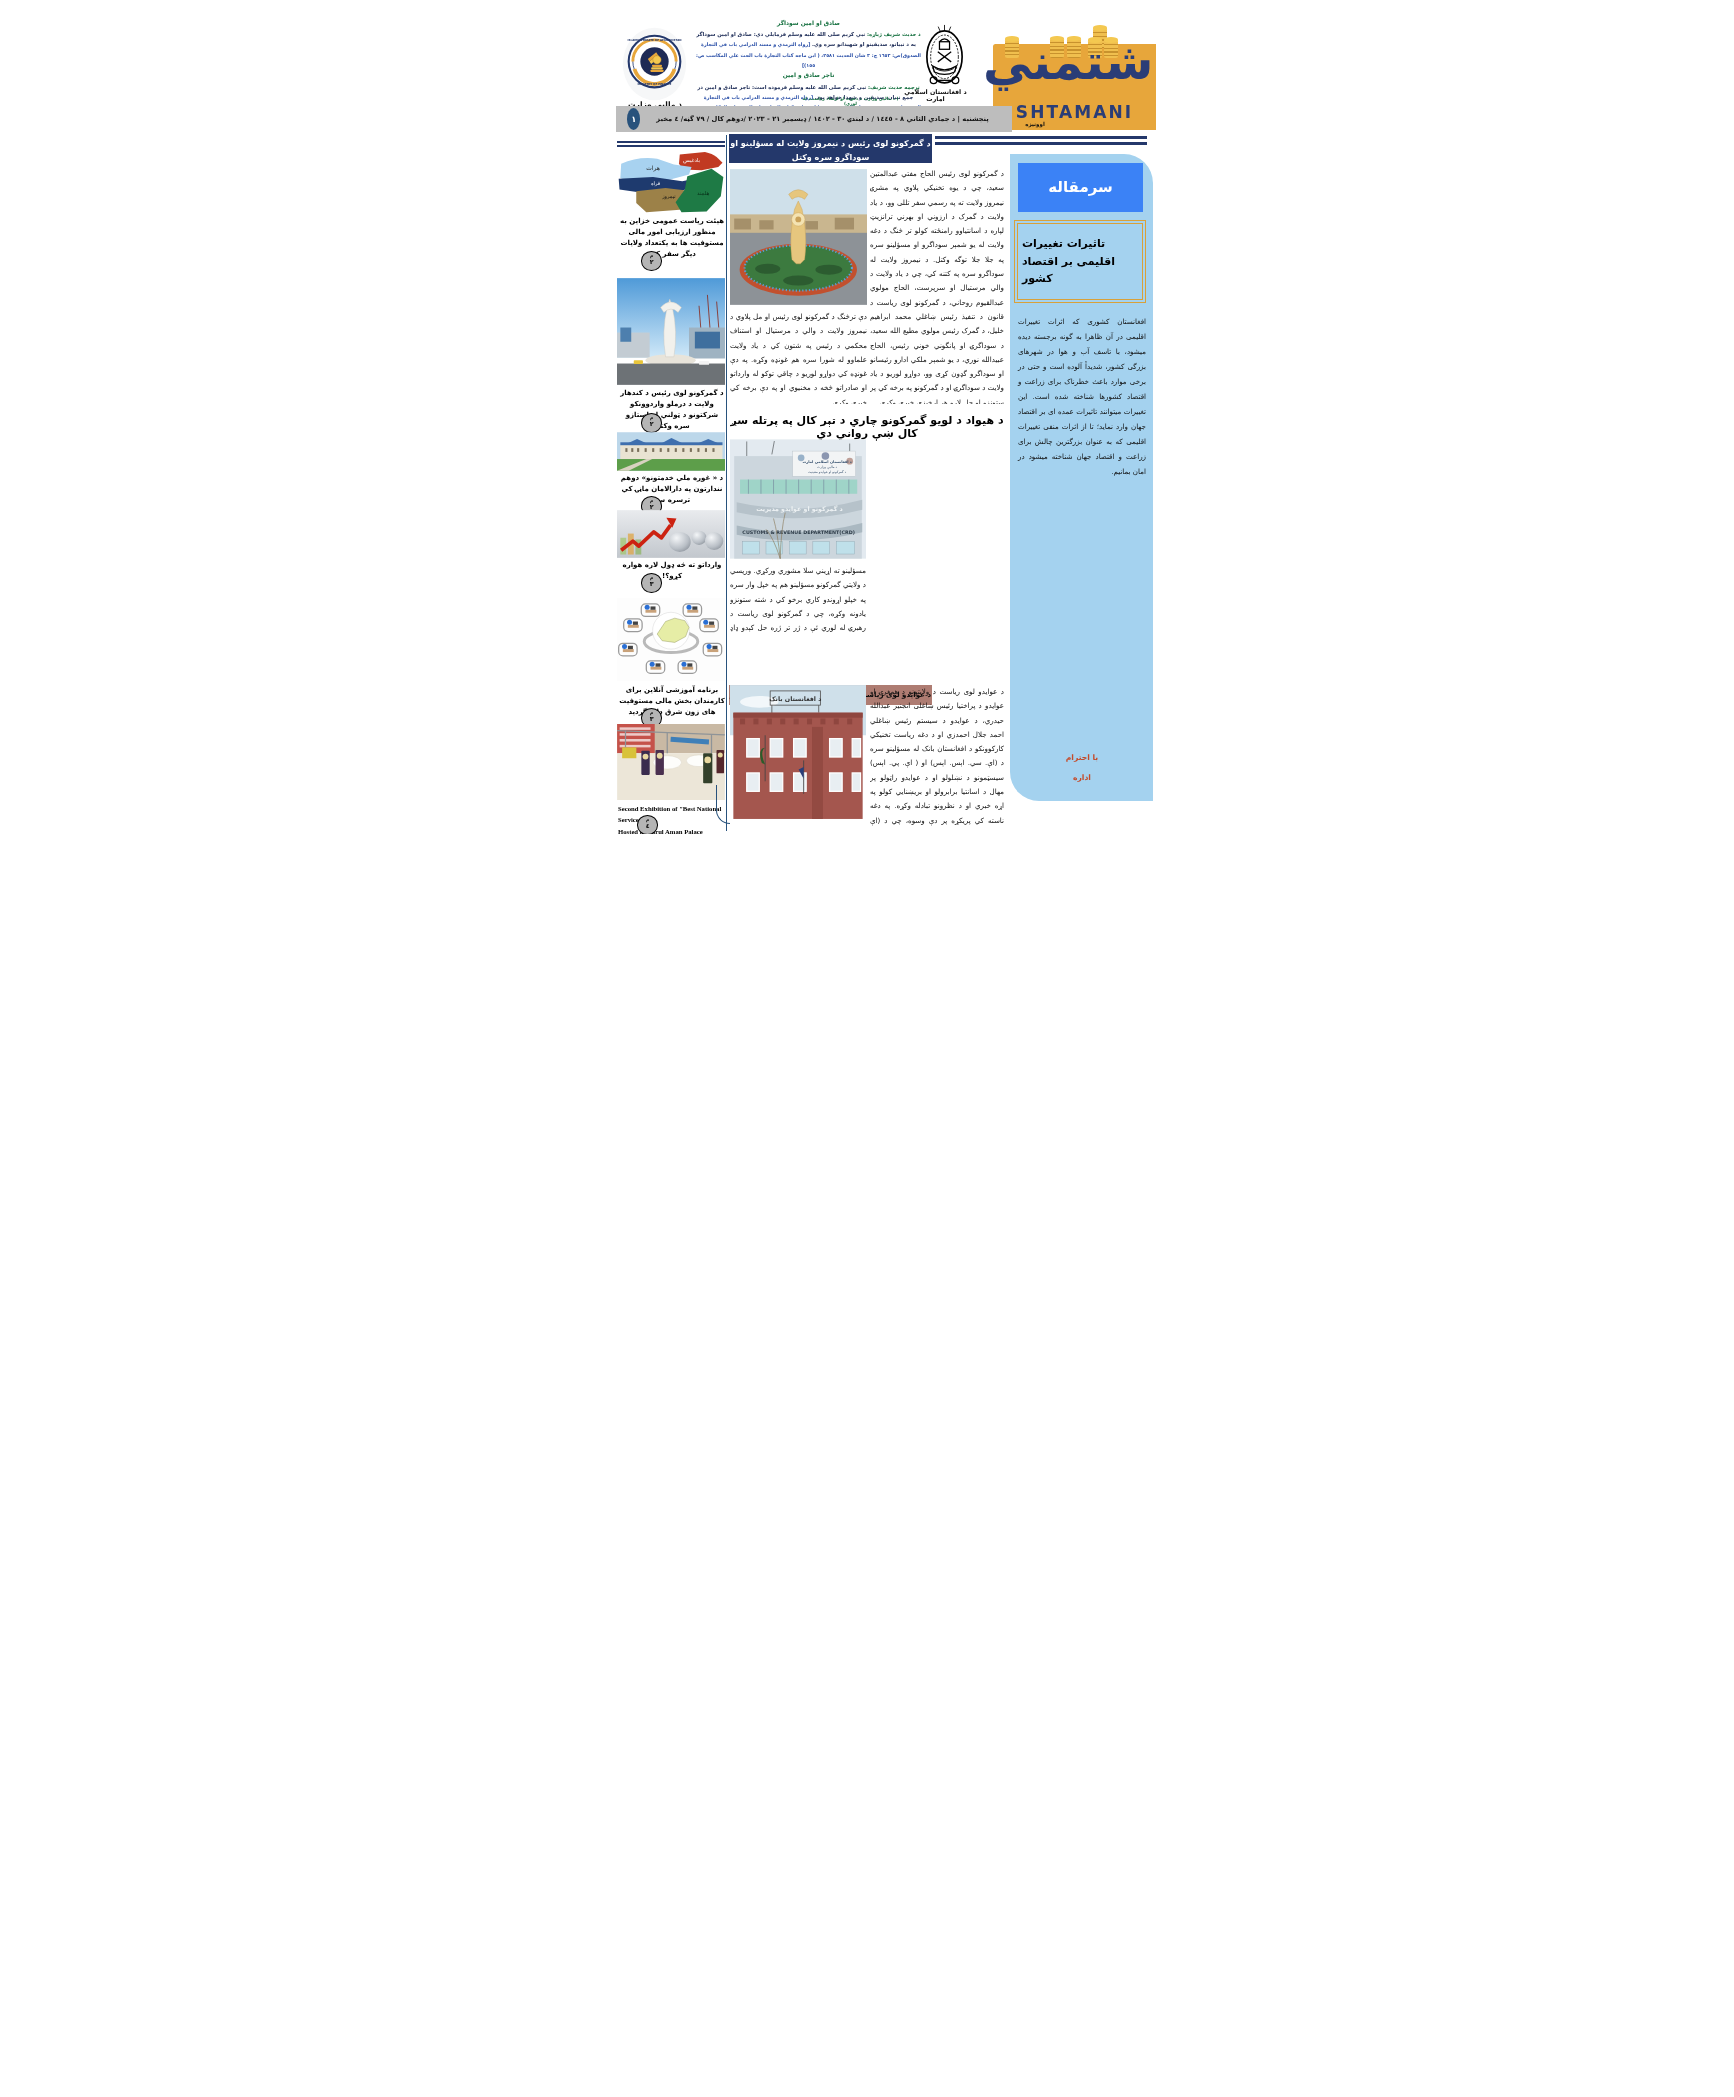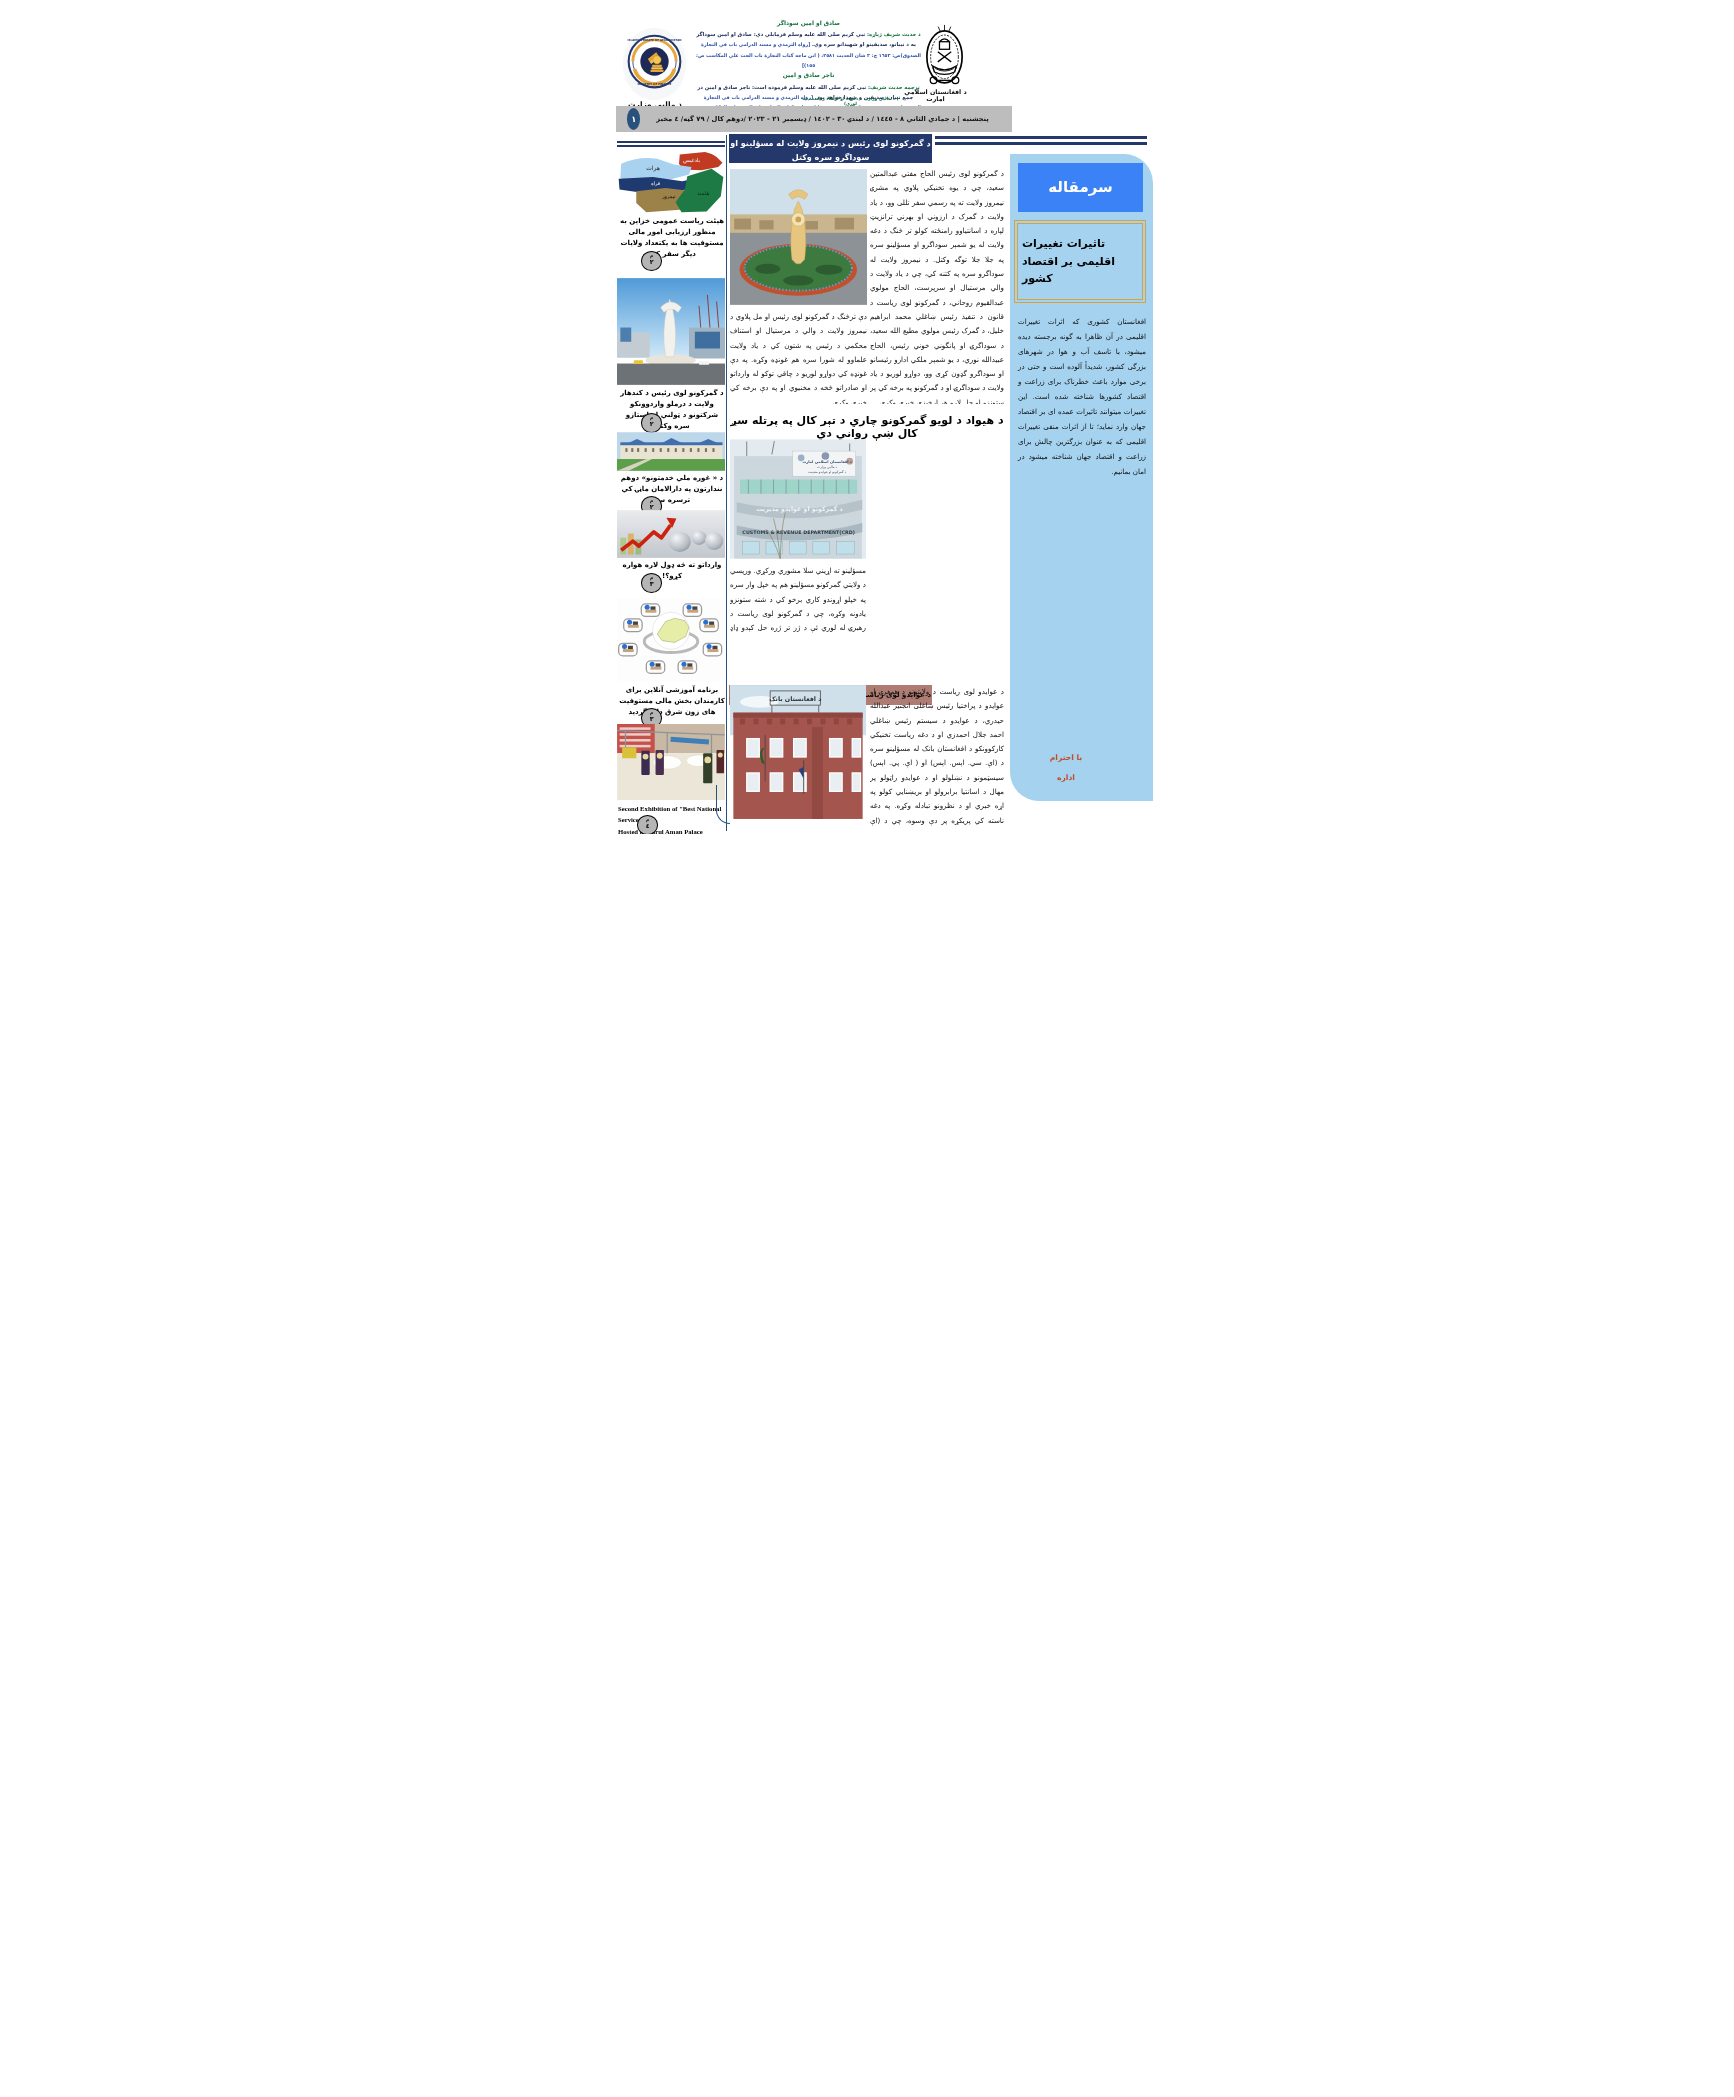--- a/index.html
+++ b/index.html
@@ -63,21 +63,21 @@
   .ph2{left:152px;top:439px;width:136px;height:120px;}
   .ph3{left:152px;top:685px;width:136px;height:134px;}
 
   
   .editorial-box{left:432px;top:154px;width:143px;height:647px;background:#a4d2ef;border-radius:0 29px 0 29px;}
   .ed-kicker{left:440px;top:163px;width:125px;height:49px;background:#3b82f6;color:#fff;text-align:center;font-size:15px;font-weight:bold;line-height:49px;}
   .ed-titlebox{left:436px;top:220px;width:132px;height:83px;border:0.8px solid #d8a13a;padding:1.7px;box-sizing:border-box;}
   .ed-titlebox .inner{width:100%;height:100%;border:0.8px solid #d8a13a;display:flex;align-items:center;justify-content:center;box-sizing:border-box;}
   .ed-title{font-size:11px;font-weight:bold;color:#000;text-align:left;line-height:1.6;padding:0 4.2px;}
   .ed-body{left:440px;top:314px;width:128px;height:419px;font-size:7.1px;line-height:15px;text-align:justify;color:#101010;}
-  .ed-sign{left:424px;top:748px;width:128px;text-align:center;color:#c44b2a;font-weight:bold;font-size:7.6px;line-height:2.6;}
+  .ed-sign{left:440px;top:748px;width:128px;text-align:center;color:#c44b2a;font-weight:bold;font-size:7.6px;line-height:2.6;}
 
   svg text{font-family:"DejaVu Sans",sans-serif;}
 </style>
 </head>
 <body>
 
 <div class="page">
 
   <div class="abs mof-seal">
     <svg width="65" height="74" viewBox="0 0 156 176">
@@ -128,20 +128,32 @@
       <g stroke="#000" stroke-width="3">
         <circle cx="30" cy="134" r="8" fill="none"></circle>
           <circle cx="82" cy="134" r="8" fill="none"></circle>
         <line x1="38" y1="134" x2="74" y2="134"></line>
       </g>
     </svg>
   </div>
   <div class="abs emirate-label">د افغانستان اسلامي امارت</div>
   <div class="abs dawat-label">( د مالیي وزارت د دعوت او ارشاد ریاست، له لوري)</div>
 
+  <div class="abs masthead">
+    <div class="mast-gold"></div>
+    <div class="coin-stack" style="left:11.7px;top:4.2px;height:18.5px;"></div>
+    <div class="coin-stack" style="left:57px;top:3.4px;height:19.3px;"></div>
+    <div class="coin-stack" style="left:74px;top:3.4px;height:19.3px;"></div>
+    <div class="coin-stack" style="left:100px;top:-6.7px;height:19.3px;"></div>
+    <div class="coin-stack" style="left:95px;top:5px;height:17.6px;"></div>
+    <div class="coin-stack" style="left:111px;top:5px;height:17.6px;"></div>
+    <div class="mast-title">شتمني</div>
+    <div class="mast-latin">SHTAMANI</div>
+    <div class="mast-weekly">اوونیزه</div>
+  </div>
 
   <div class="abs dateline">
     <div class="pagenum-badge">۱</div>
     <div class="dl-text">پنجشنبه | د جمادي الثاني ٨ - ١٤٤٥ / د لیندۍ ٣٠ - ١٤٠٢ / ډیسمبر ٢١ - ٢٠٢٣ /دوهم کال / ٧٩ گڼه/ ٤ مخیز</div>
   </div>
 
   <div class="abs rule sb-rule1"></div>
   <div class="abs rule sb-rule2"></div>
 
   <div class="abs" style="left:39px;top:151px;width:108px;height:63px;">

